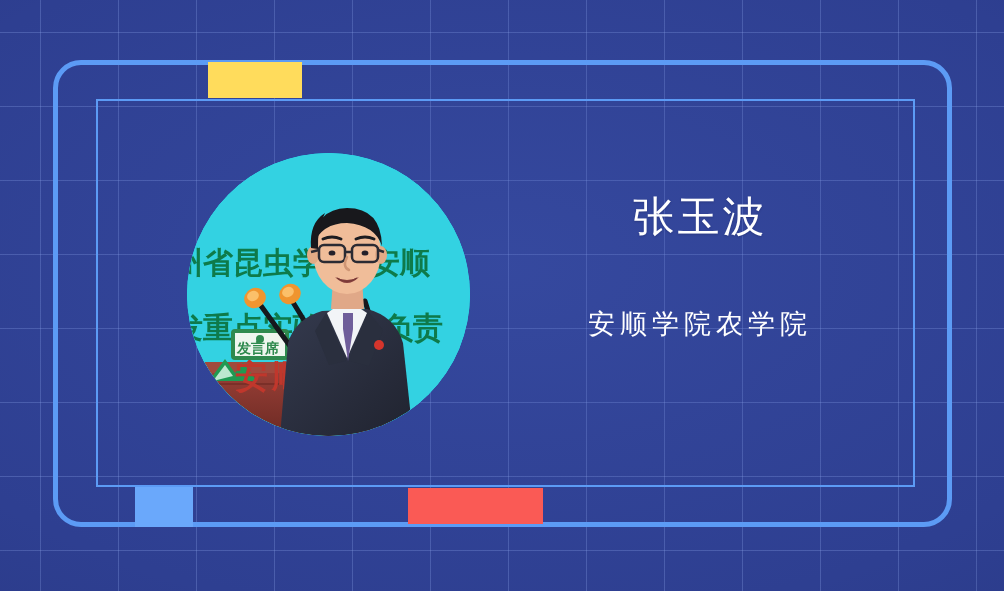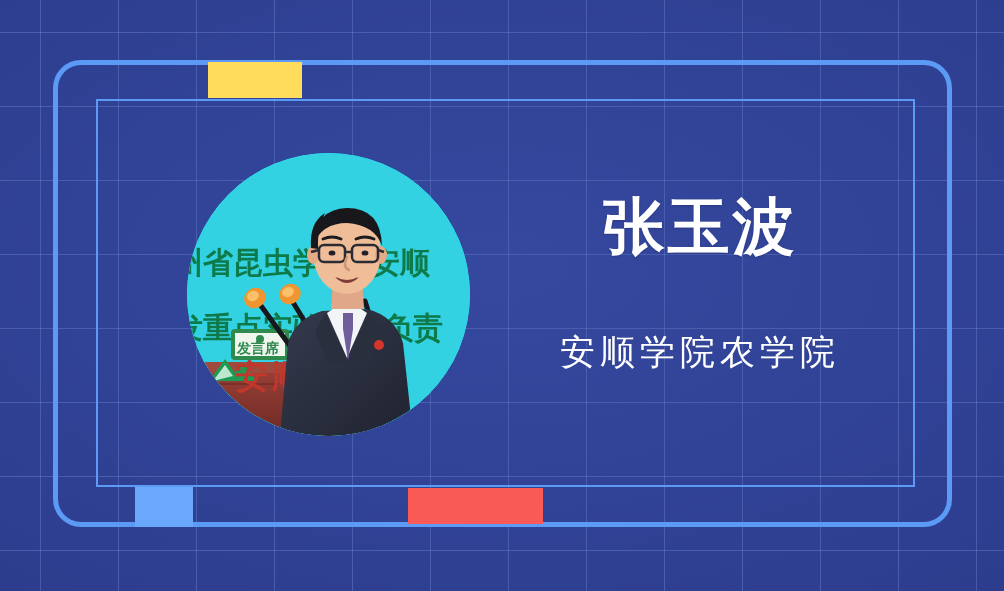--- a/index.html
+++ b/index.html
@@ -99,31 +99,31 @@
   
   #person-text {
     position: absolute;
     left: 500px;
     top: 170px;
     width: 400px;
     text-align: center;
     color: #ffffff;
   }
   #person-name {
-    font-size: 62px;
-    font-weight: bold;
+    font-size: 42px;
+    font-weight: normal;
     letter-spacing: 3px;
     line-height: 1.08;
     margin: 24px 0 0 0;
     text-shadow: 0 1px 2px rgba(20,30,80,0.35);
     text-align: center;
   }
   #person-title {
     margin-top: 66px;
-    font-size: 35px;
+    font-size: 27px;
     font-weight: normal;
     letter-spacing: 5px;
     line-height: 1.42;
   }
   .title-line {
     display: block;
     white-space: nowrap;
   }
 </style>
 </head>

